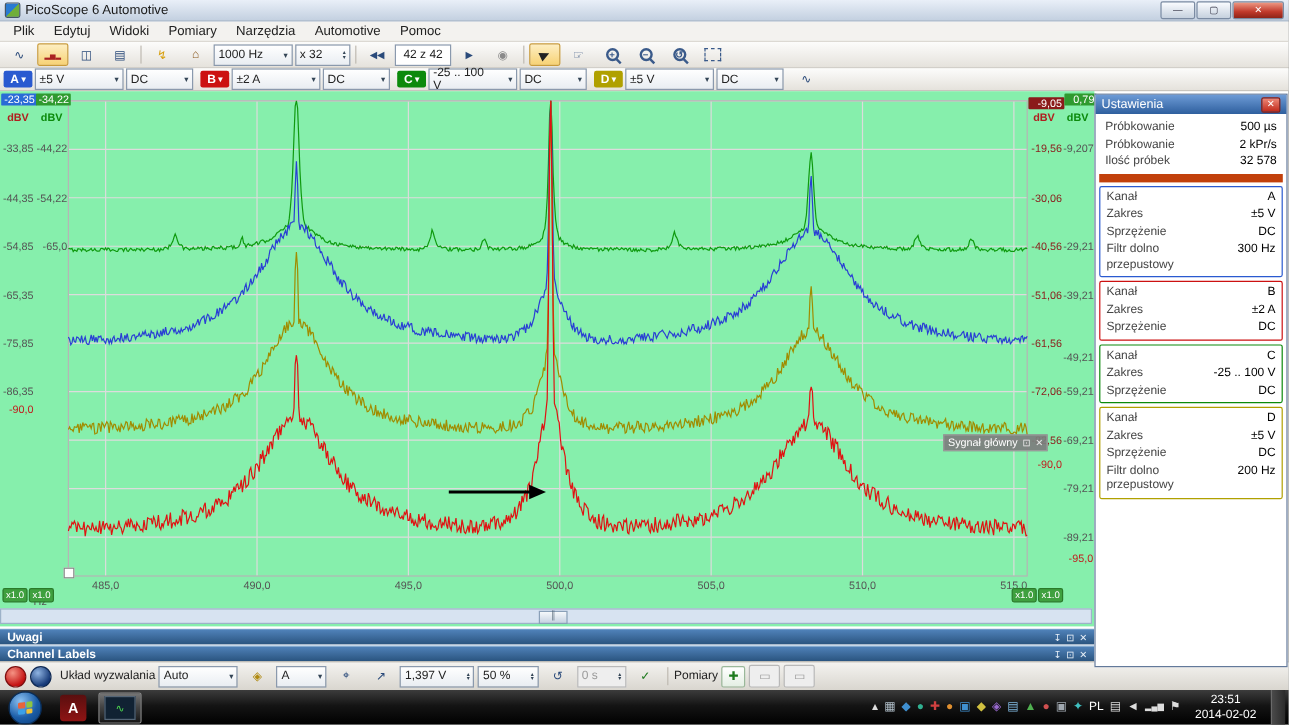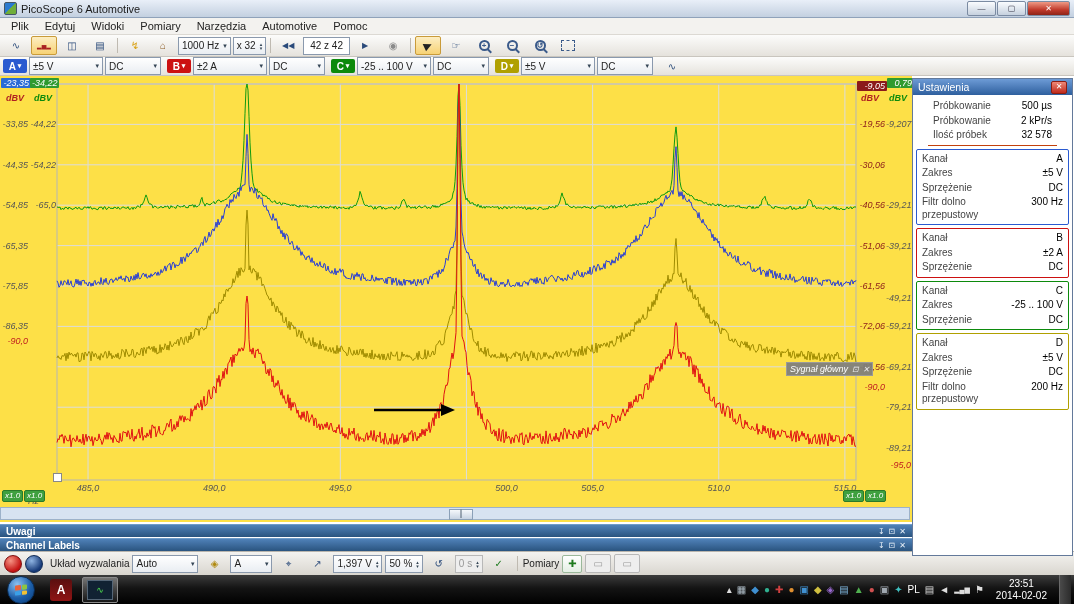--- a/index.html
+++ b/index.html
@@ -24,38 +24,38 @@
   .toolbar{position:absolute;left:0;width:1074px;display:flex;align-items:center;gap:2px;
            background:linear-gradient(#fcfcfb,#e5e2dc);border-bottom:1px solid #c9c5be;
            padding:0 3px;box-sizing:border-box;}
   .tb1{top:35px;height:22px;}
   .tb2{top:57px;height:19px;}
   .tbtn{min-width:20px;height:17px;display:flex;align-items:center;justify-content:center;
         border:1px solid transparent;border-radius:2px;font-size:10px;color:#2a4a7a;padding:0 2px;}
   .tbtn.active{background:linear-gradient(#fdeec2,#f7d275);border-color:#c99b3a;}
   .tsep{width:1px;height:15px;background:#bfbab1;margin:0 2px;}
   .tselect,.tspin{height:16px;display:flex;align-items:center;border:1px solid #8a99ad;
-        background:linear-gradient(#ffffff,#e9edf2);font-size:10px;padding:0 3px;gap:4px;}
+        background:linear-gradient(#ffffff,#e9edf2);font-size:10px;padding:0 3px;gap:17px;}
   .dd{font-size:7px;color:#345;}
   .updown{display:flex;flex-direction:column;font-size:5px;line-height:4px;color:#345;}
   .tfield{height:16px;display:flex;align-items:center;border:1px solid #8a99ad;background:#fff;
           font-size:10px;padding:0 6px;}
   .mag{position:relative;width:11px;height:11px;border:2px solid #3a5a8a;border-radius:50%;
        box-sizing:border-box;font-size:8px;line-height:7px;text-align:center;color:#3a5a8a;font-weight:bold;}
   .mag::after{content:"";position:absolute;width:5px;height:2px;background:#3a5a8a;right:-4px;bottom:-3px;
        transform:rotate(45deg);}
   .marq{width:12px;height:9px;border:1px dashed #3a5a8a;}
   .cursorglyph{width:0;height:0;border-left:8px solid #222;border-top:4px solid transparent;
        border-bottom:4px solid transparent;transform:rotate(-25deg);}
   .chgroup{display:flex;align-items:center;gap:2px;margin-right:4px;}
   .chip{min-width:20px;height:14px;color:#fff;font-weight:bold;font-size:10px;display:flex;gap:2px;
         align-items:center;justify-content:center;border-radius:2px;padding:0 2px;}
   .chip .dd{color:#fff;}
   
-  .main{position:absolute;top:76px;left:0;width:912px;height:446px;background:#fde047;font-style:italic;}
+  .main{position:absolute;top:76px;left:0;width:912px;height:446px;background:#86efac;}
   .axlbl{position:absolute;font-size:9px;color:#555;}
   .axbox{position:absolute;font-size:9px;color:#fff;padding:0 2px;border-radius:1px;}
   .r{text-align:right;}
   .unitlbl{position:absolute;font-size:9px;font-weight:bold;}
   .xlbl{position:absolute;top:407px;font-size:9px;color:#555;transform:translateX(-50%);}
   .xunit{position:absolute;font-size:9px;color:#555;}
   .zb{position:absolute;top:414px;background:#3fa03f;border:1px solid #2a7a2a;color:#fff;font-size:8px;
       padding:0 2px;border-radius:2px;line-height:10px;}
   .handle{position:absolute;left:53px;top:397px;width:7px;height:7px;background:#fff;border:1px solid #888;}
   .hscroll{position:absolute;left:0;top:431px;width:910px;height:13px;background:#d7e3f1;
@@ -66,21 +66,21 @@
            background:rgba(125,125,125,0.92);color:#fff;font-size:9px;padding:1px 3px;border:1px solid #9a9a9a;}
   .tooltip .mini{font-size:8px;color:#e8e8e8;}
   
   .settings{position:absolute;left:912px;top:78px;width:161px;height:478px;background:#fff;
             border:1px solid #63799a;box-sizing:border-box;z-index:10;display:flex;flex-direction:column;}
   .sethead{height:16px;flex:0 0 16px;display:flex;align-items:center;padding:0 5px;color:#fff;font-size:10.5px;
            background:linear-gradient(#6d9bd6,#2e5f9e);}
   .sethead .x{margin-left:auto;width:14px;height:11px;text-align:center;line-height:10px;font-size:8px;
               color:#fff;background:linear-gradient(#ee8877,#c0291a);border:1px solid #8e1d10;border-radius:2px;}
   .setbody{flex:1;overflow:hidden;padding:2px 0;font-size:10px;}
-  .sgroup{margin:0 15px;padding:2px 0;border-bottom:1px solid #c2410c;}
+  .sgroup{margin:0 3px;padding:2px 0;border-bottom:7px solid #c2410c;}
   .sgroup.channel{border:1px solid #888;border-radius:2px;margin:3px 3px;}
   .srow{display:flex;justify-content:space-between;align-items:flex-start;padding:1px 5px;line-height:12.5px;}
   .srow .lab{color:#444;max-width:88px;}
   .srow .val{color:#000;text-align:right;white-space:nowrap;}
   
   .dockbar{position:absolute;left:0;width:912px;height:13px;display:flex;align-items:center;
            padding:0 6px;box-sizing:border-box;color:#fff;font-weight:bold;font-size:10px;
            background:linear-gradient(#4f81b8,#2a547f);border-top:1px solid #6f9cc8;}
   .dockbar .dicons{margin-left:auto;display:flex;gap:4px;font-weight:normal;font-size:8px;color:#e8f0f8;}
   
@@ -328,21 +328,21 @@
         <div class="axlbl r" style="left: 886px; top: 245.4px; width: 25px; color: rgb(85, 85, 85);">-59,21</div>
         <div class="axlbl r" style="left: 886px; top: 285.8px; width: 25px; color: rgb(85, 85, 85);">-69,21</div>
         <div class="axlbl r" style="left: 886px; top: 326.2px; width: 25px; color: rgb(85, 85, 85);">-79,21</div>
         <div class="axlbl r" style="left: 886px; top: 366.6px; width: 25px; color: rgb(85, 85, 85);">-89,21</div>
         <div class="axlbl r" style="left: 886px; top: 384px; width: 25px; color: rgb(192, 32, 32);">-95,0</div>
       </div>
     <div id="xlabels">
         <div class="xlbl" style="left: 88.0316px;">485,0</div>
         <div class="xlbl" style="left: 214.176px;">490,0</div>
         <div class="xlbl" style="left: 340.321px;">495,0</div>
-        <div class="xlbl" style="left: 466.465px; margin-left: 40px;">500,0</div>
+        <div class="xlbl" style="left: 466.465px;">500,0</div>
         <div class="xlbl" style="left: 592.61px;">505,0</div>
         <div class="xlbl" style="left: 718.755px;">510,0</div>
         <div class="xlbl" style="left: 844.899px;">515,0</div>
         <div class="xunit" style="left: 28px; top: 420px;">Hz</div>
         <div class="zb" style="left: 2px;">x1.0</div>
         <div class="zb" style="left: 24px;">x1.0</div>
         <div class="zb" style="left: 843px;">x1.0</div>
         <div class="zb" style="left: 865px;">x1.0</div>
       </div>
     <div class="handle"></div>

